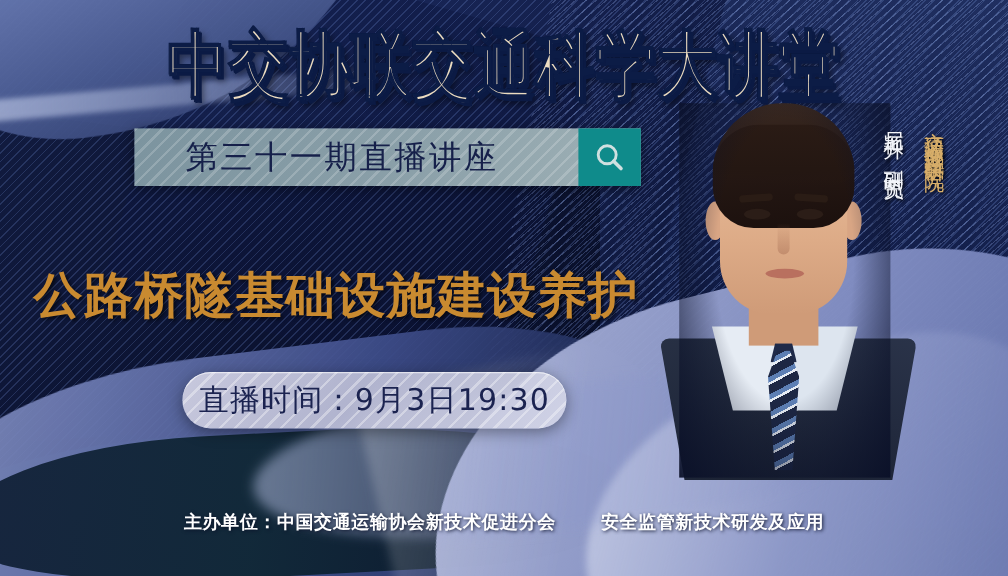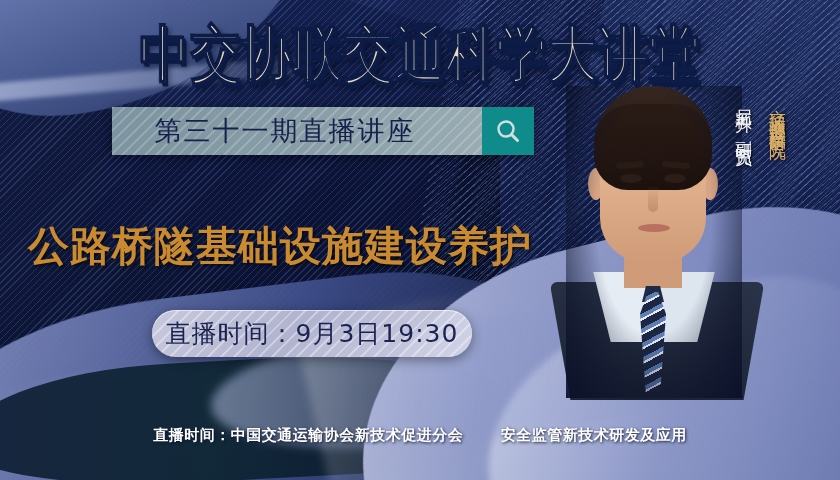--- a/index.html
+++ b/index.html
@@ -273,18 +273,18 @@
     <div class="p-eye-r"></div>
     <div class="p-nose"></div>
     <div class="p-mouth"></div>
     <div class="p-shadow"></div>
   </div>
 
   <div class="vcol v-name">尼颖升 副研究员</div>
   <div class="vcol v-org">交通运输部公路科学研究院</div>
 
   <div class="footer">
-    <span>直播时间：中国交通运输协会新技术促进分会</span>
+    <span>主办单位：中国交通运输协会新技术促进分会</span>
     <span class="gap"></span>
     <span>安全监管新技术研发及应用</span>
   </div>
 
 </div>
 
 </body></html>

